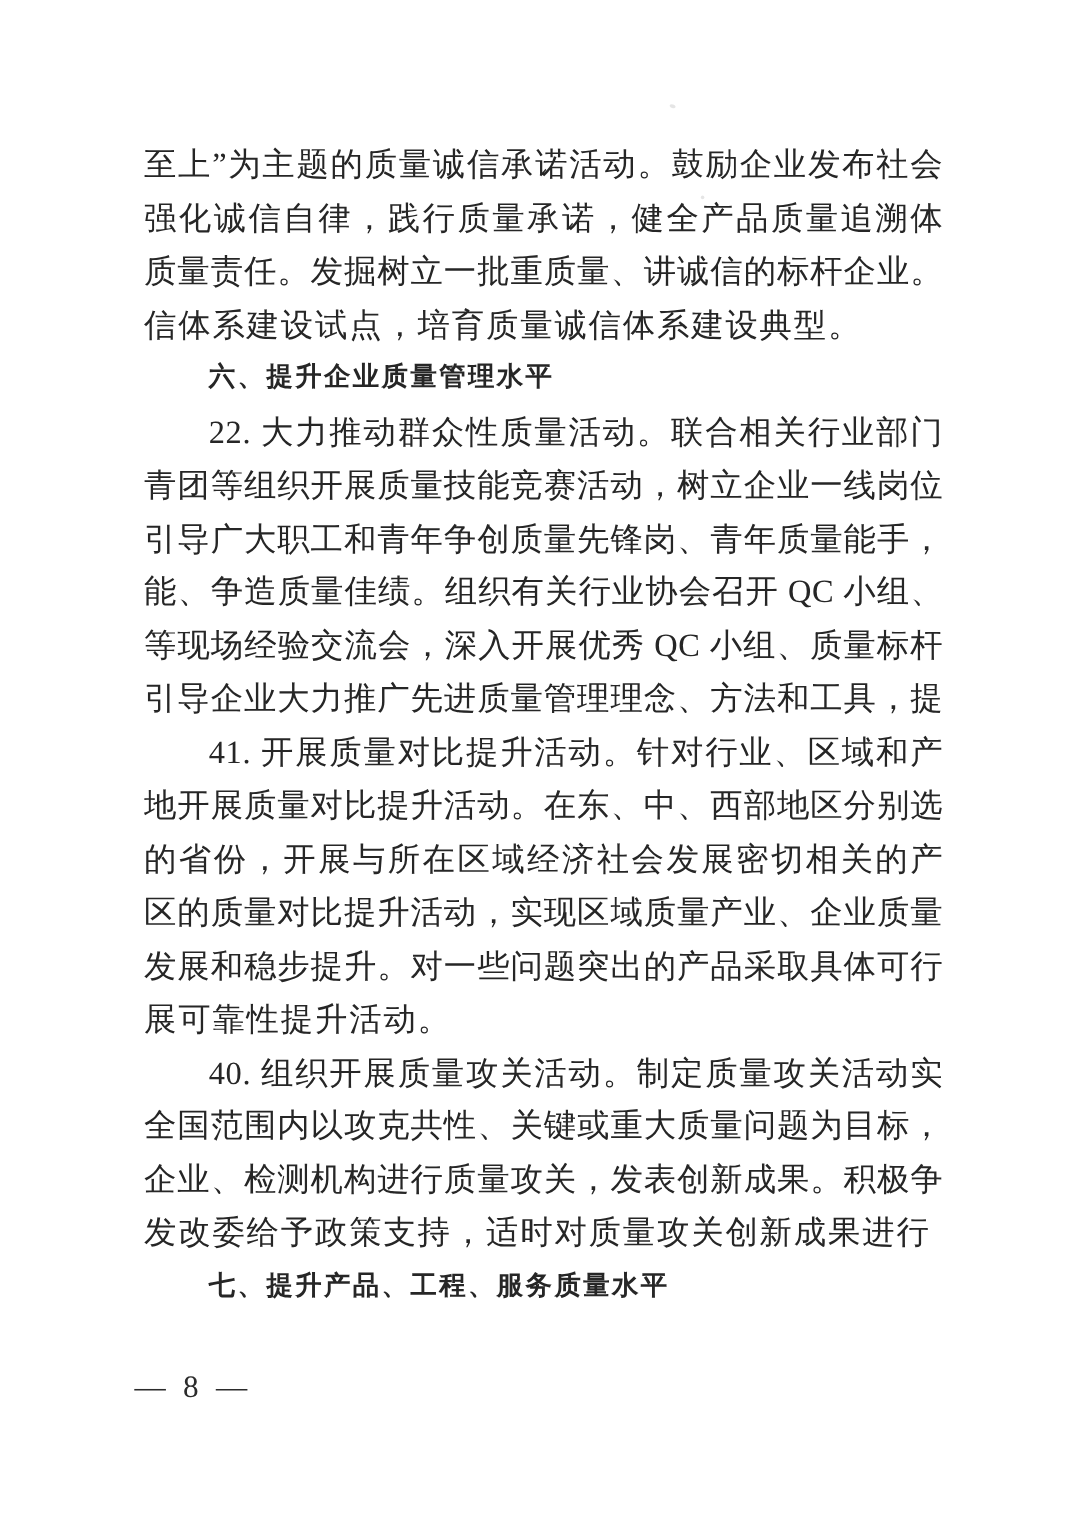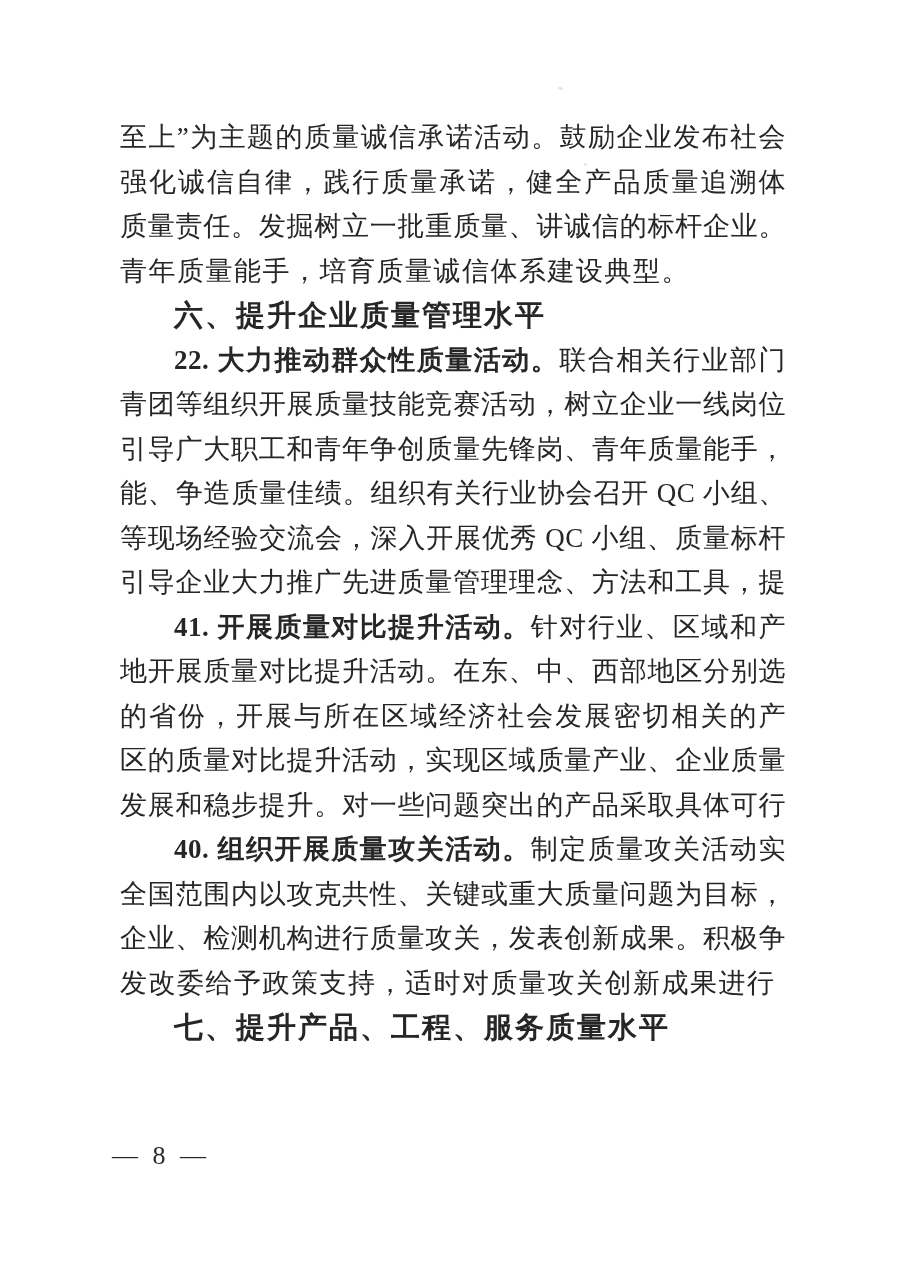--- a/index.html
+++ b/index.html
@@ -35,28 +35,28 @@
   }
   .line.indent {
     padding-left: 54px;
   }
   .line.last {
     text-align: left;
     text-align-last: left;
     letter-spacing: 1.5px;
   }
   .line .bold {
-    font-weight: 700;
+    font-weight: 400;
   }
   .line.heading {
     padding-left: 54px;
     text-align: left;
     text-align-last: left;
     font-weight: 700;
-    font-size: 29px;
+    font-size: 22px;
     letter-spacing: 2px;
     font-family: "DejaVu Sans", "Liberation Sans", sans-serif;
   }
   .page-number {
     position: absolute;
     left: 112px;
     top: 1134px;
     height: 44px;
     line-height: 44px;
     font-size: 26px;
@@ -72,33 +72,34 @@
   .speck-2 { left: 584px; top: 163px; width: 3px; height: 3px; }
 </style>
 </head>
 <body>
 
 <div class="page">
   <div class="content">
       <div class="line"><span>至上”为主题的质量诚信承诺活动。鼓励企业发布社会责任报告，</span></div>
       <div class="line"><span>强化诚信自律，践行质量承诺，健全产品质量追溯体系，切实履行</span></div>
       <div class="line"><span>质量责任。发掘树立一批重质量、讲诚信的标杆企业。开展质量诚</span></div>
-      <div class="line last"><span>青年质量能手，培育质量诚信体系建设典型。</span></div>
+      <div class="line last"><span>信体系建设试点，培育质量诚信体系建设典型。</span></div>
       <div class="line heading">六、提升企业质量管理水平</div>
       <div class="line indent"><span class="bold">22. 大力推动群众性质量活动。</span><span>联合相关行业部门和工会、共</span></div>
       <div class="line"><span>青团等组织开展质量技能竞赛活动，树立企业一线岗位质量典型，</span></div>
       <div class="line"><span>引导广大职工和青年争创质量先锋岗、青年质量能手，提高质量技</span></div>
       <div class="line"><span>能、争造质量佳绩。组织有关行业协会召开 QC 小组、可靠性管理</span></div>
       <div class="line"><span>等现场经验交流会，深入开展优秀 QC 小组、质量标杆对比等活动，</span></div>
       <div class="line"><span>引导企业大力推广先进质量管理理念、方法和工具，提升质量管理</span></div>
       <div class="line indent"><span class="bold">41. 开展质量对比提升活动。</span><span>针对行业、区域和产品，有重点</span></div>
       <div class="line"><span>地开展质量对比提升活动。在东、中、西部地区分别选择有代表性</span></div>
       <div class="line"><span>的省份，开展与所在区域经济社会发展密切相关的产业、产业集聚</span></div>
       <div class="line"><span>区的质量对比提升活动，实现区域质量产业、企业质量水平的协调</span></div>
       <div class="line"><span>发展和稳步提升。对一些问题突出的产品采取具体可行的措施，开</span></div>
+      <div class="line last"><span>展可靠性提升活动。</span></div>
       <div class="line indent"><span class="bold">40. 组织开展质量攻关活动。</span><span>制定质量攻关活动实施方案，在</span></div>
       <div class="line"><span>全国范围内以攻克共性、关键或重大质量问题为目标，引导和鼓励</span></div>
       <div class="line"><span>企业、检测机构进行质量攻关，发表创新成果。积极争取科技部、</span></div>
       <div class="line last"><span>发改委给予政策支持，适时对质量攻关创新成果进行表彰推广。</span></div>
       <div class="line heading">七、提升产品、工程、服务质量水平</div>
     </div>
   <div class="page-number">— 8 —</div>
   <div class="speck speck-1"></div>
   <div class="speck speck-2"></div>
 </div>

